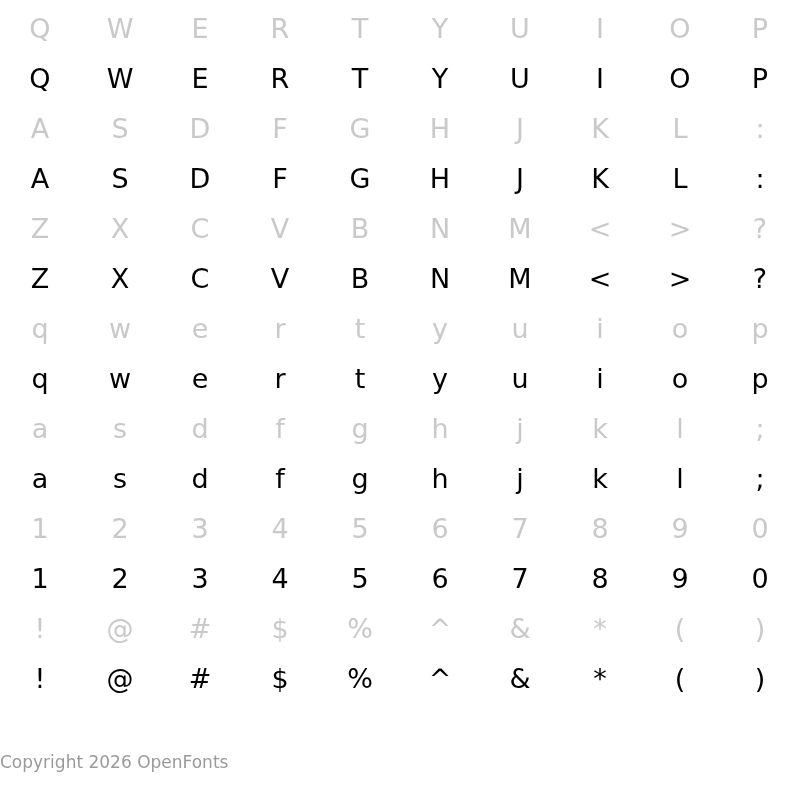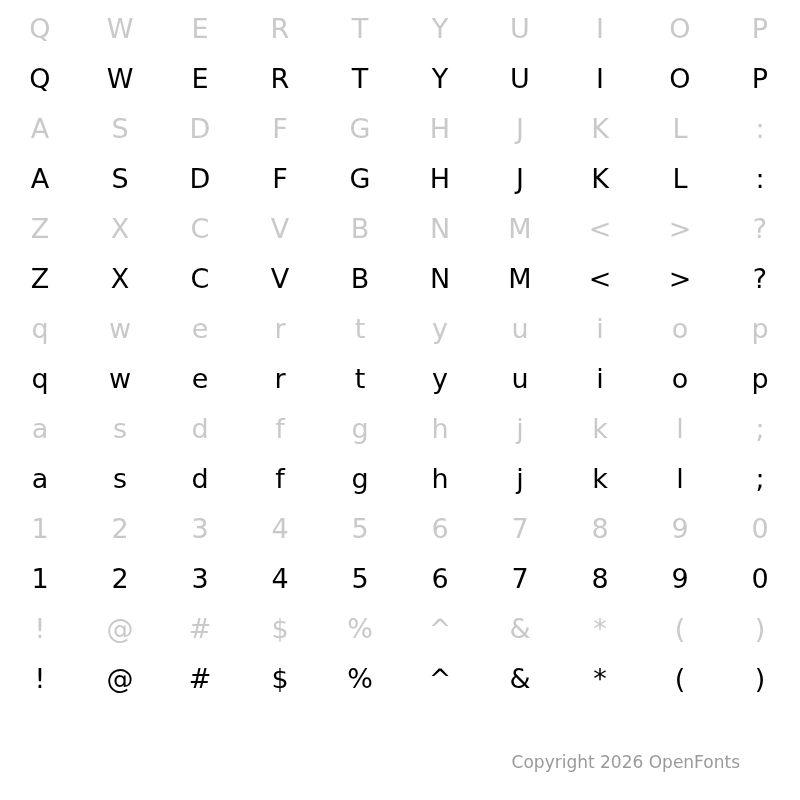--- a/index.html
+++ b/index.html
@@ -44,21 +44,21 @@
     font-family: "DejaVu Sans", sans-serif;
   }
   .row.ghost .cell {
     color: #c9c9c9;
   }
   .footer {
     position: absolute;
     left: 0;
     bottom: 28px;
     width: 800px;
-    text-align: right;
+    text-align: left;
     padding-right: 60px;
     box-sizing: border-box;
     font-size: 17px;
     color: #9a9a9a;
     font-family: "DejaVu Sans", sans-serif;
   }
 </style>
 </head>
 <body>
 

